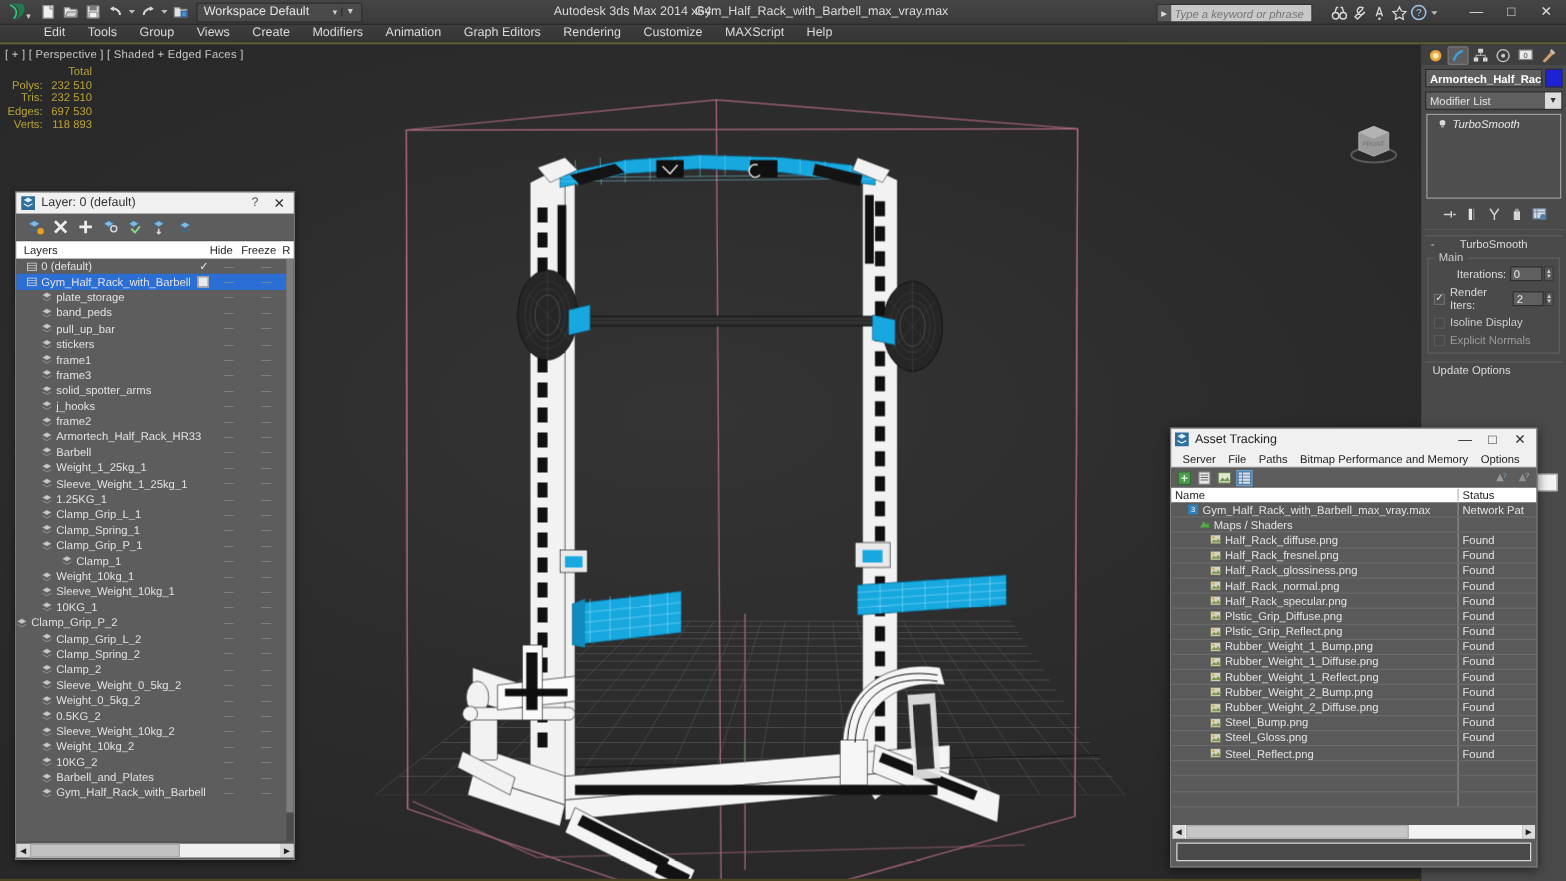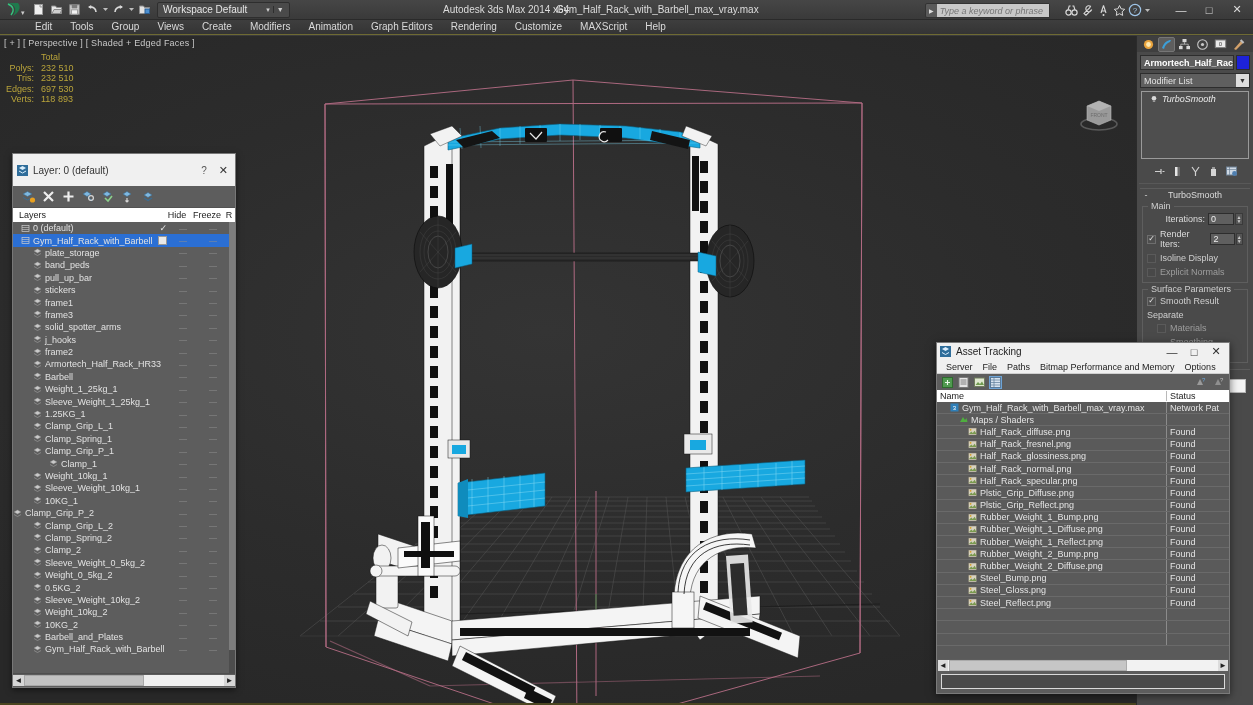--- a/index.html
+++ b/index.html
@@ -84,34 +84,34 @@
     position:absolute; left:4px; top:2px; font-size:9px; color:#c8c8c8;
     letter-spacing:0.2px; z-index:6;
   }
   .vpstats {
     position:absolute; left:4px; top:16px; z-index:6;
     color:#b8a33a; font-size:9px; line-height:10.5px;
   }
   .vpstats table { border-collapse:collapse; }
   .vpstats td { padding:0 2px; color:#b8a33a; font-size:9px; }
   .vpstats td.k { text-align:right; }
-  .vpstats td.v { padding-left:5px; }
+  .vpstats td.v { text-align:right; padding-left:5px; }
 
   
   .viewcube { position:absolute; left:1078px; top:56px; width:42px; height:42px; z-index:6; }
 
   
   .layerwin {
     position:absolute; left:12px; top:153px; width:224px; height:535px;
     background:#5d5d5d; border:1px solid #777; z-index:20;
     box-shadow:0 2px 6px rgba(0,0,0,.5);
     display:flex; flex-direction:column;
   }
   .lw-title {
-    height:32px; background:#f0f0f0; display:flex; align-items:center;
+    height:17px; background:#f0f0f0; display:flex; align-items:center;
     padding:0 3px; color:#222; font-size:10px; flex:none;
   }
   .lw-title .ico { width:13px; height:13px; margin-right:4px; }
   .lw-title .t { flex:1; color:#333; }
   .lw-title .q { color:#555; padding:0 8px; font-size:10px; }
   .lw-title .x { color:#333; padding:0 4px; font-size:11px; }
   .lw-tools {
     height:22px; background:#5d5d5d; display:flex; align-items:center;
     gap:3px; padding-left:7px; flex:none; border-bottom:1px solid #525252;
   }
@@ -1596,36 +1596,20 @@
         <div class="fr">
           <span class="cb dim"></span>
           <span class="rowlbl">Isoline Display</span>
         </div>
         <div class="fr" style="margin-bottom:0">
           <span class="cb dim"></span>
           <span class="rowlbl dim">Explicit Normals</span>
         </div>
       </div>
 
-      <div class="grp">
-        <span class="gl">Surface Parameters</span>
-        <div class="fr">
-          <span class="cb on"></span>
-          <span class="rowlbl">Smooth Result</span>
-        </div>
-        <div class="subl">Separate</div>
-        <div class="fr" style="padding-left:10px">
-          <span class="cb dim"></span>
-          <span class="rowlbl dim">Materials</span>
-        </div>
-        <div class="fr" style="padding-left:10px;margin-bottom:0">
-          <span class="cb dim"></span>
-          <span class="rowlbl dim">Smoothing Groups</span>
-        </div>
-      </div>
 
       <div class="ro-head" style="margin-top:6px">
         <span class="t" style="text-align:left;padding-left:6px">Update Options</span>
       </div>
     </div>
 
     <div class="cp-whitebar"></div>
   </div>
 
 </div>

